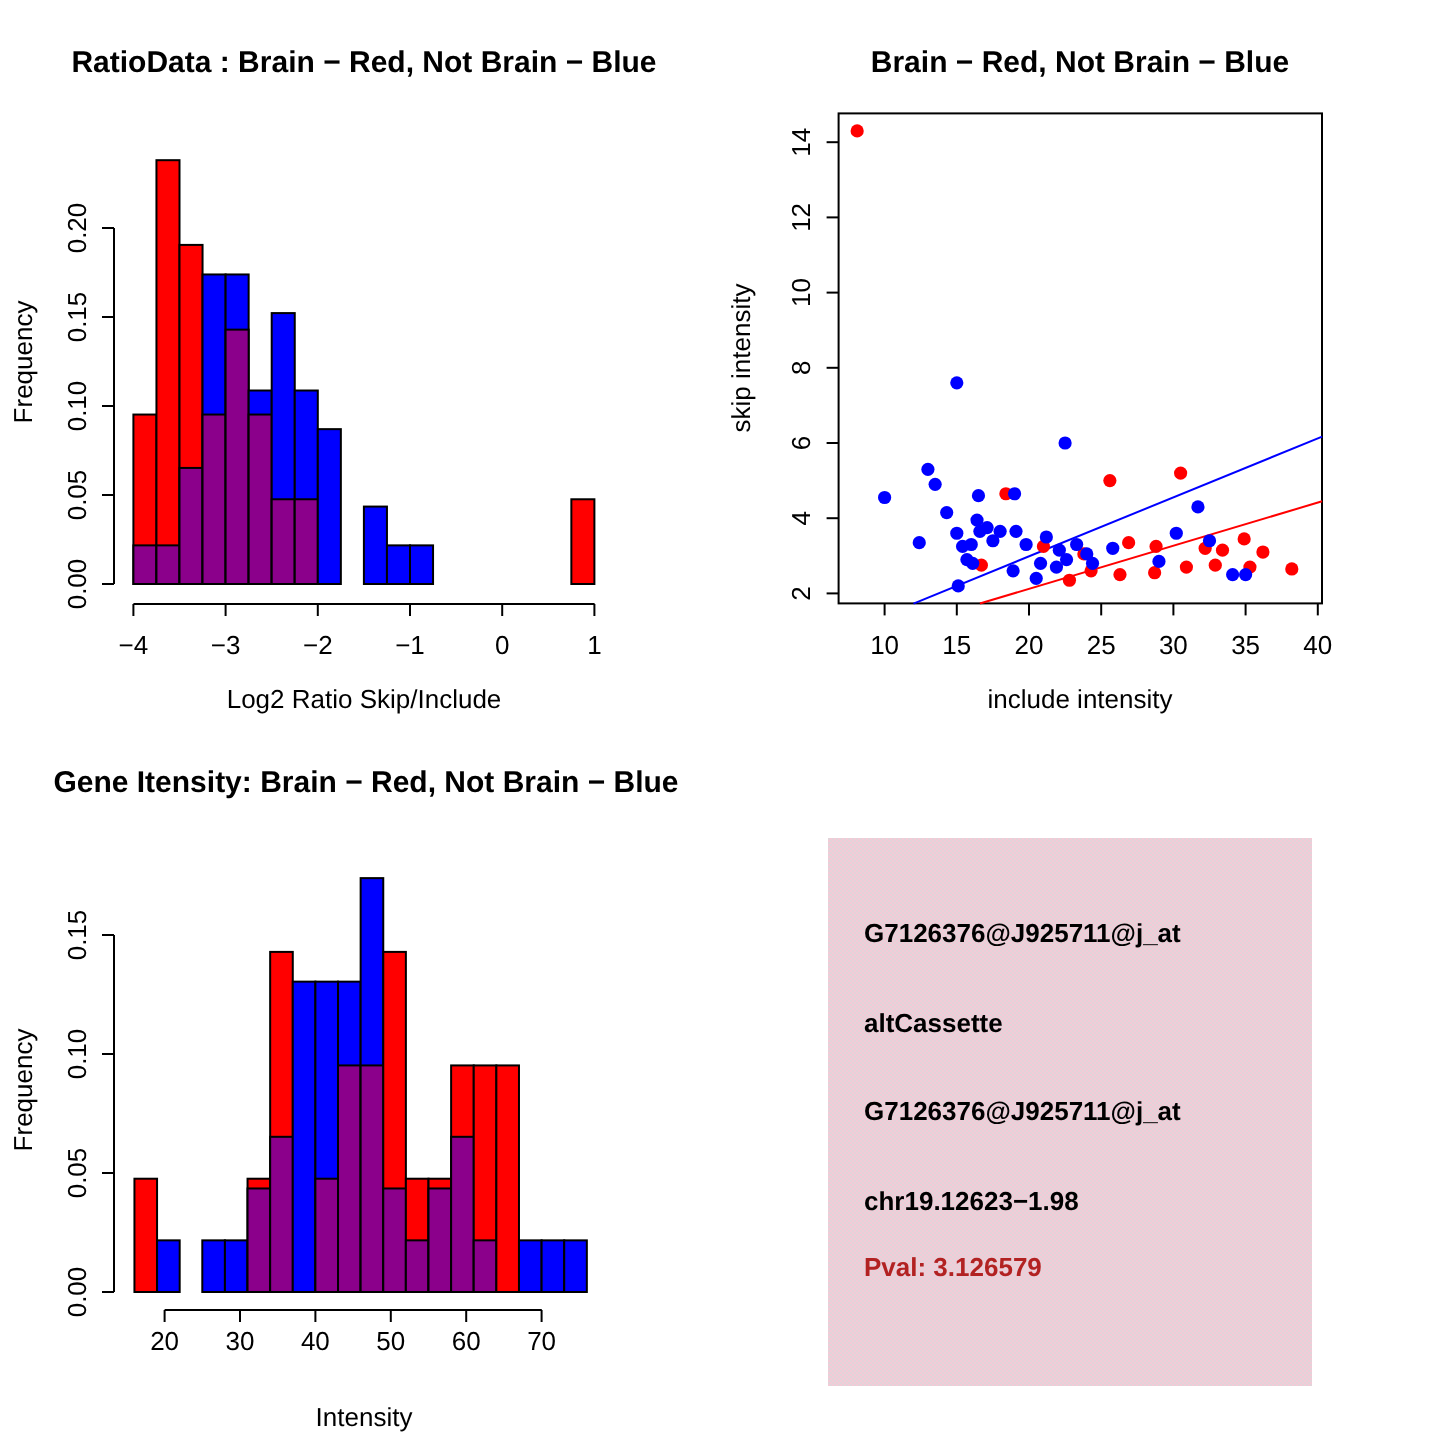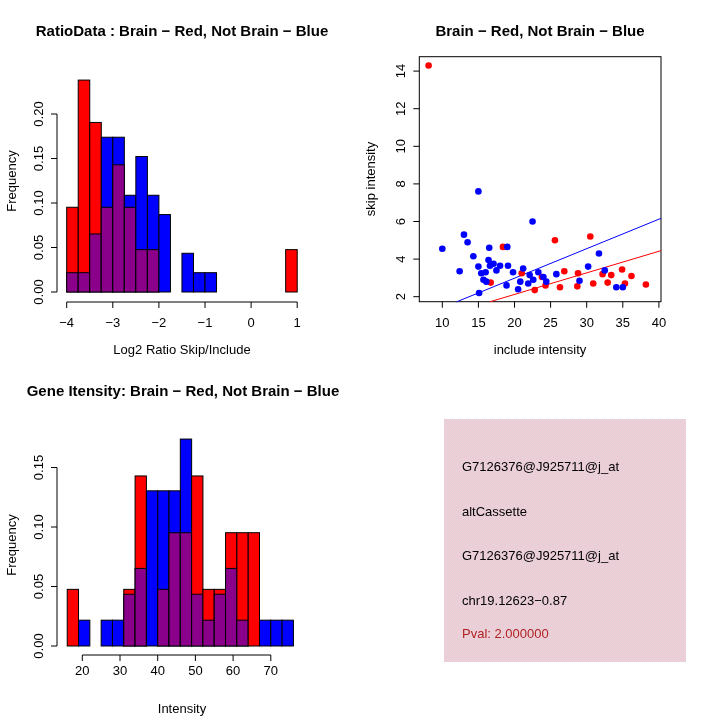--- a/index.html
+++ b/index.html
@@ -3,24 +3,24 @@
 <meta charset="utf-8">
 <style>
   html,body{margin:0;padding:0;background:#ffffff;}
   .canvas{position:relative;width:720px;height:720px;background:#ffffff;overflow:hidden;
           font-family:"Liberation Sans",sans-serif;}
   .panel-svg{position:absolute;width:360px;height:360px;}
   #chart-ratio_hist{left:0;top:0;}
   #chart-intensity_scatter{left:360px;top:0;}
   #chart-gene_hist{left:0;top:360px;}
   .panel-svg text{font-family:"Liberation Sans",sans-serif;fill:#000;}
-  .info-panel{position:absolute;left:444px;top:419px;width:242px;height:243px;
+  .info-panel{position:absolute;left:414px;top:419px;width:242px;height:274px;
       background-color:#ecc6d1;
       background-image:conic-gradient(#f3cbd7 90deg,#e2d3d9 90deg 180deg,#f3cbd7 180deg 270deg,#e2d3d9 270deg);
-      background-size:2px 2px;}
+      background-size:2px 2px;font-weight:bold;}
   .info-line{position:absolute;left:18px;font-size:13px;color:#000;white-space:nowrap;}
   .info-line.l0{top:40px;}
   .info-line.l1{top:85px;text-align:center;}
   .info-line.l2{top:129px;}
   .info-line.l3{top:174px;}
   .info-line.l4{top:207px;}
   .info-line.pval{color:#b22222;}
 </style>
 </head>
 <body>
@@ -230,16 +230,16 @@
       <text x="43" y="107.5" text-anchor="middle" font-size="13" fill="#000" transform="rotate(-90 43 107.5)">0.15</text>
       <text x="183" y="36" text-anchor="middle" font-size="15" fill="#000" font-weight="bold">Gene Itensity: Brain − Red, Not Brain − Blue</text>
       <text x="182" y="353" text-anchor="middle" font-size="13" fill="#000">Intensity</text>
       <text x="16" y="185" text-anchor="middle" font-size="13" fill="#000" transform="rotate(-90 16 185)">Frequency</text>
     </svg>
 
   <div class="info-panel">
     <div class="info-line l0">G7126376@J925711@j_at</div>
     <div class="info-line l1">altCassette</div>
     <div class="info-line l2">G7126376@J925711@j_at</div>
-    <div class="info-line l3">chr19.12623−0.87</div>
-    <div class="info-line l4 pval" style="color: rgb(178, 34, 34);">Pval: 2.000000</div>
+    <div class="info-line l3">chr19.12623−1.98</div>
+    <div class="info-line l4 pval" style="color: rgb(178, 34, 34);">Pval: 3.126579</div>
   </div>
 </div>
 
 </body></html>

